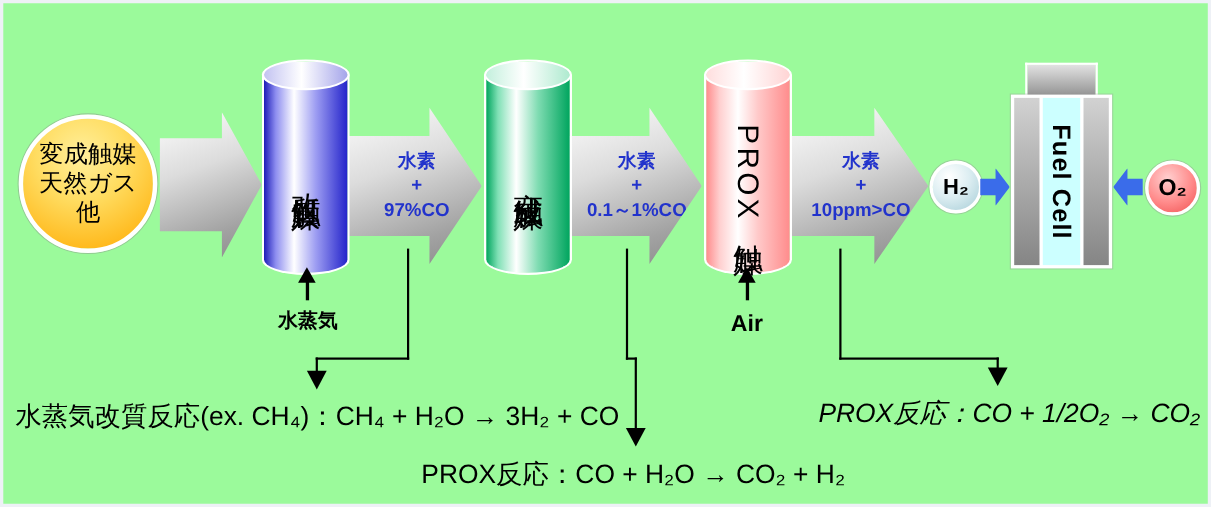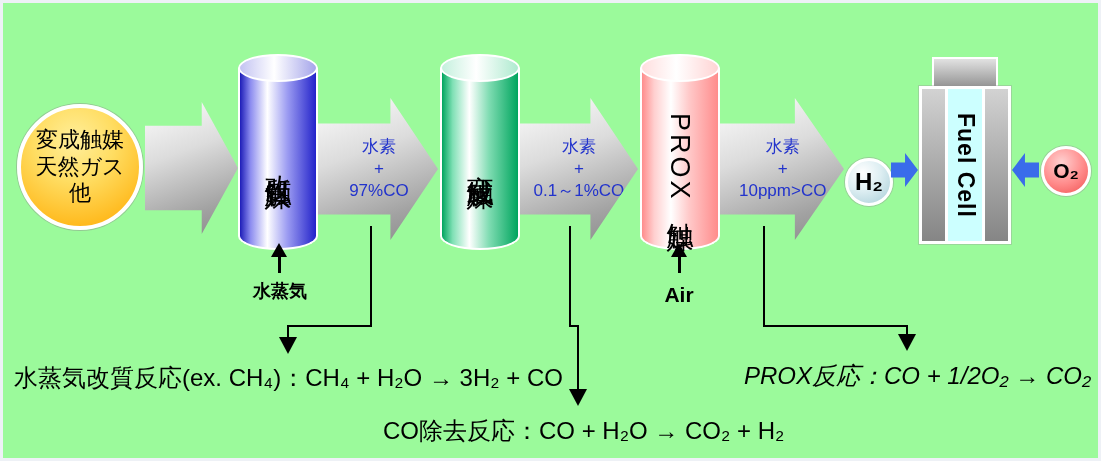--- a/index.html
+++ b/index.html
@@ -24,21 +24,21 @@
   .barrow {
     background: linear-gradient(160deg, #fafafa 4%, #dcdcdc 38%, #a2a2a2 78%, #8a8a8a 100%);
     clip-path: polygon(0 18%, 61% 18%, 61% 0, 100% 50%, 61% 100%, 61% 82%, 0 82%);
     display:flex; align-items:center; justify-content:center;
   }
   .barrow-1 { left:145px; top:102px; width:93px; height:132px; }
   .barrow-2 { left:316px; top:98px; width:122px; height:142px; }
   .barrow-3 { left:516px; top:98px; width:122px; height:142px; }
   .barrow-4 { left:718px; top:98px; width:126px; height:142px; }
   .stream-text {
-    text-align:center; color:#2233cc; font-size:17px; line-height:1.3; font-weight:400;
+    text-align:center; color:#2233cc; font-size:17px; line-height:1.3; font-weight:700;
     margin-right:10%;
     margin-left:16px;
   }
 
   
   .cyl { width:80px; height:196px; }
   .cyl-1 { left:238px; top:54px; }
   .cyl-2 { left:440px; top:54px; }
   .cyl-3 { left:640px; top:54px; }
   .cyl-body {
@@ -88,21 +88,21 @@
   .io-arrow-h2 { left:891px; top:153px; }
   .io-arrow-o2 { left:1012px; top:153px; transform:scaleX(-1); }
 
   
   .mol {
     border-radius:50%; border:3px solid #fff; box-sizing:content-box;
     box-shadow:0 0 0 1px rgba(150,150,150,.45);
     display:flex; align-items:center; justify-content:center; color:#000; font-weight:bold;
   }
   .mol-h2 {
-    left:845px; top:158px; width:42px; height:42px; font-size:24px;
+    left:845px; top:146px; width:42px; height:42px; font-size:20px;
     background: radial-gradient(circle at 35% 28%, #ffffff 0%, #ddeef2 45%, #a5ccd6 100%);
   }
   .mol-o2 {
     left:1041px; top:146px; width:44px; height:44px; font-size:21px;
     background: radial-gradient(circle at 40% 30%, #ffd0d0 0%, #ff8a8a 55%, #ef5050 100%);
     text-align: center;
   }
 
   
   .up-head { width:0; height:0; border-left:8px solid transparent; border-right:8px solid transparent; border-bottom:14px solid #000; }
@@ -205,16 +205,16 @@
   <div class="abs line" style="left:569px; top:325px; width:10px; height:2px;"></div>
   <div class="abs line" style="left:577px; top:325px; width:2px; height:65px;"></div>
   <div class="abs down-head" style="left:569px; top:389px;"></div>
 
   <div class="abs line" style="left:763px; top:226px; width:2px; height:101px;"></div>
   <div class="abs line" style="left:763px; top:325px; width:145px; height:2px;"></div>
   <div class="abs line" style="left:906px; top:325px; width:2px; height:10px;"></div>
   <div class="abs down-head" style="left:898px; top:334px;"></div>
 
   <div class="abs reaction" style="left:14px; top:362px;">水蒸気改質反応(ex. CH₄)：CH₄ + H₂O → 3H₂ + CO</div>
-  <div class="abs reaction" style="left:383px; top:415px;">CO除去反応：CO + H₂O → CO₂ + H₂</div>
+  <div class="abs reaction" style="left:383px; top:415px;">PROX反応：CO + H₂O → CO₂ + H₂</div>
   <div class="abs reaction" style="left:744px; top:360px;font-style:italic;">PROX反応：CO + 1/2O₂ → CO₂</div>
 
 </div>
 
 </body></html>

